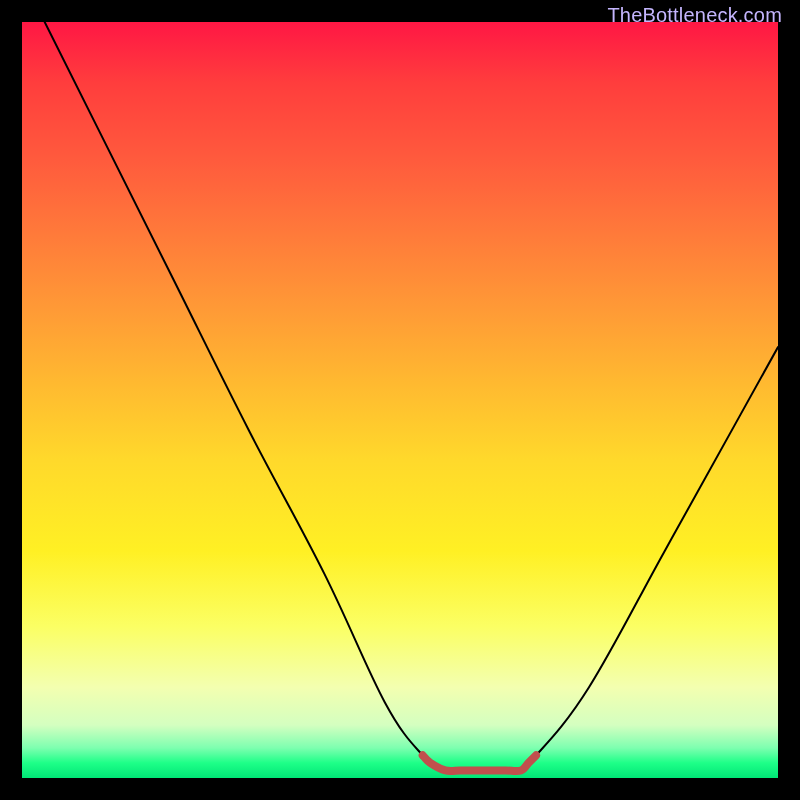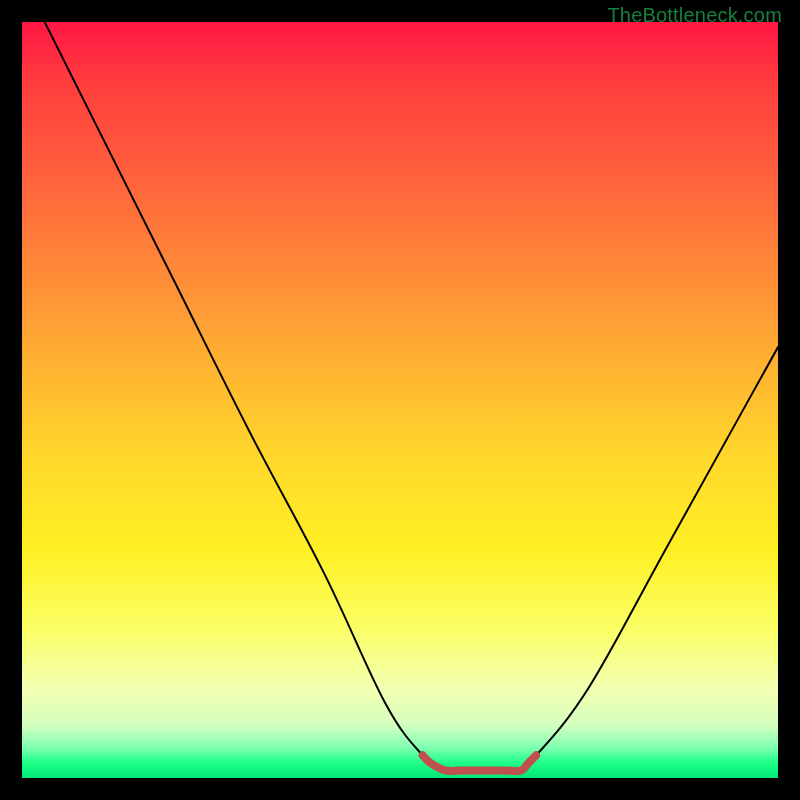--- a/index.html
+++ b/index.html
@@ -29,21 +29,21 @@
       #f3ffb0 88%,
       #d4ffc0 93%,
       #7effb0 96%,
       #1eff88 98%,
       #00e676 100%);
   }
   .watermark {
     position: absolute;
     top: 4px;
     right: 18px;
-    color: #15803d;
+    color: #c4b5fd;
     font-size: 20px;
     font-weight: 500;
     letter-spacing: 0.2px;
     z-index: 5;
   }
   svg.curve {
     position: absolute;
     left: 0;
     top: 0;
     width: 756px;

